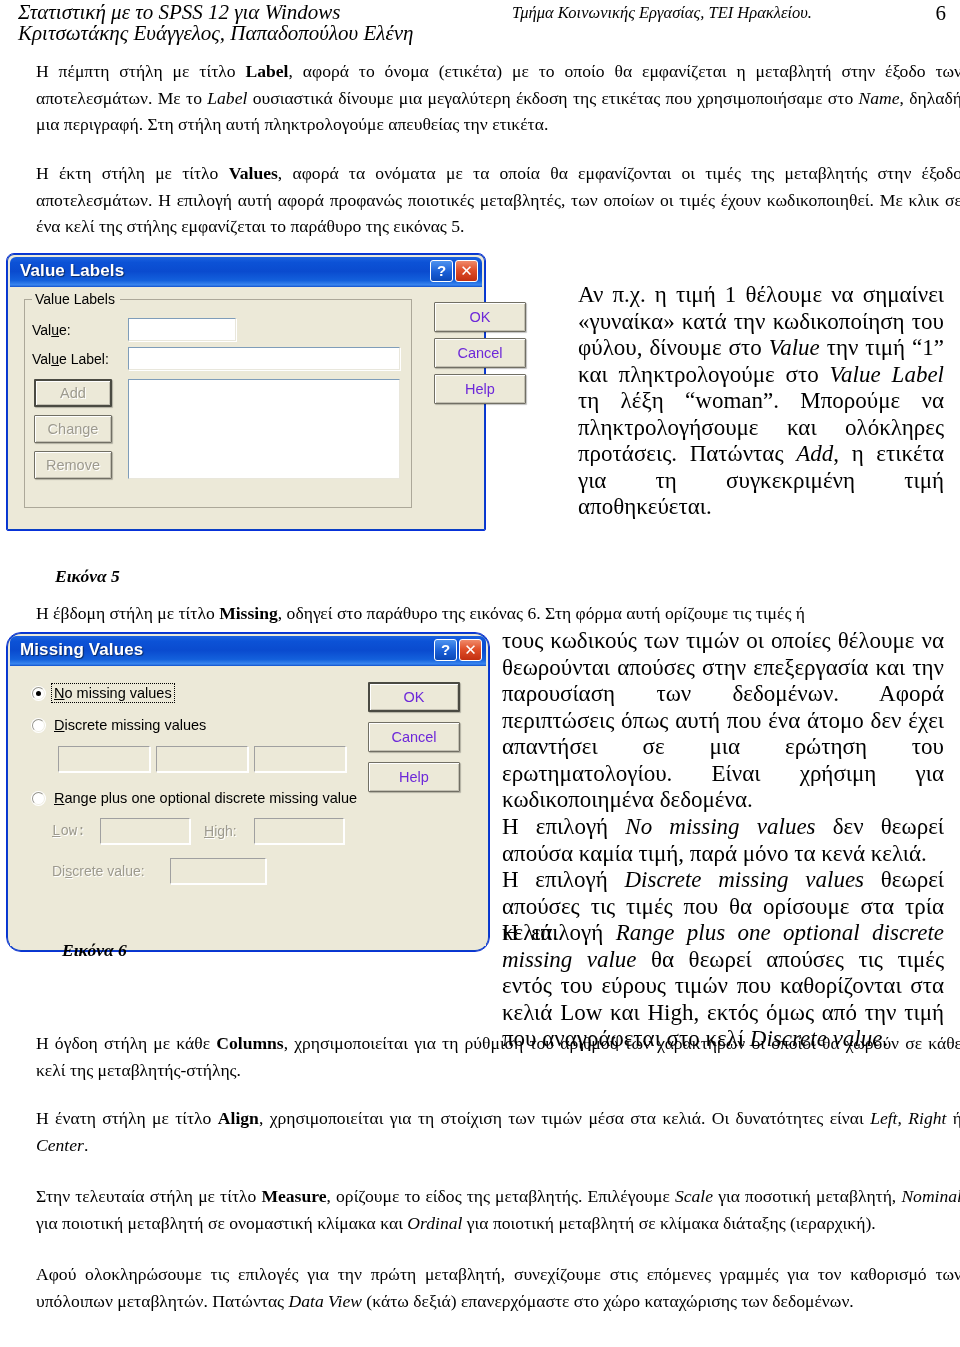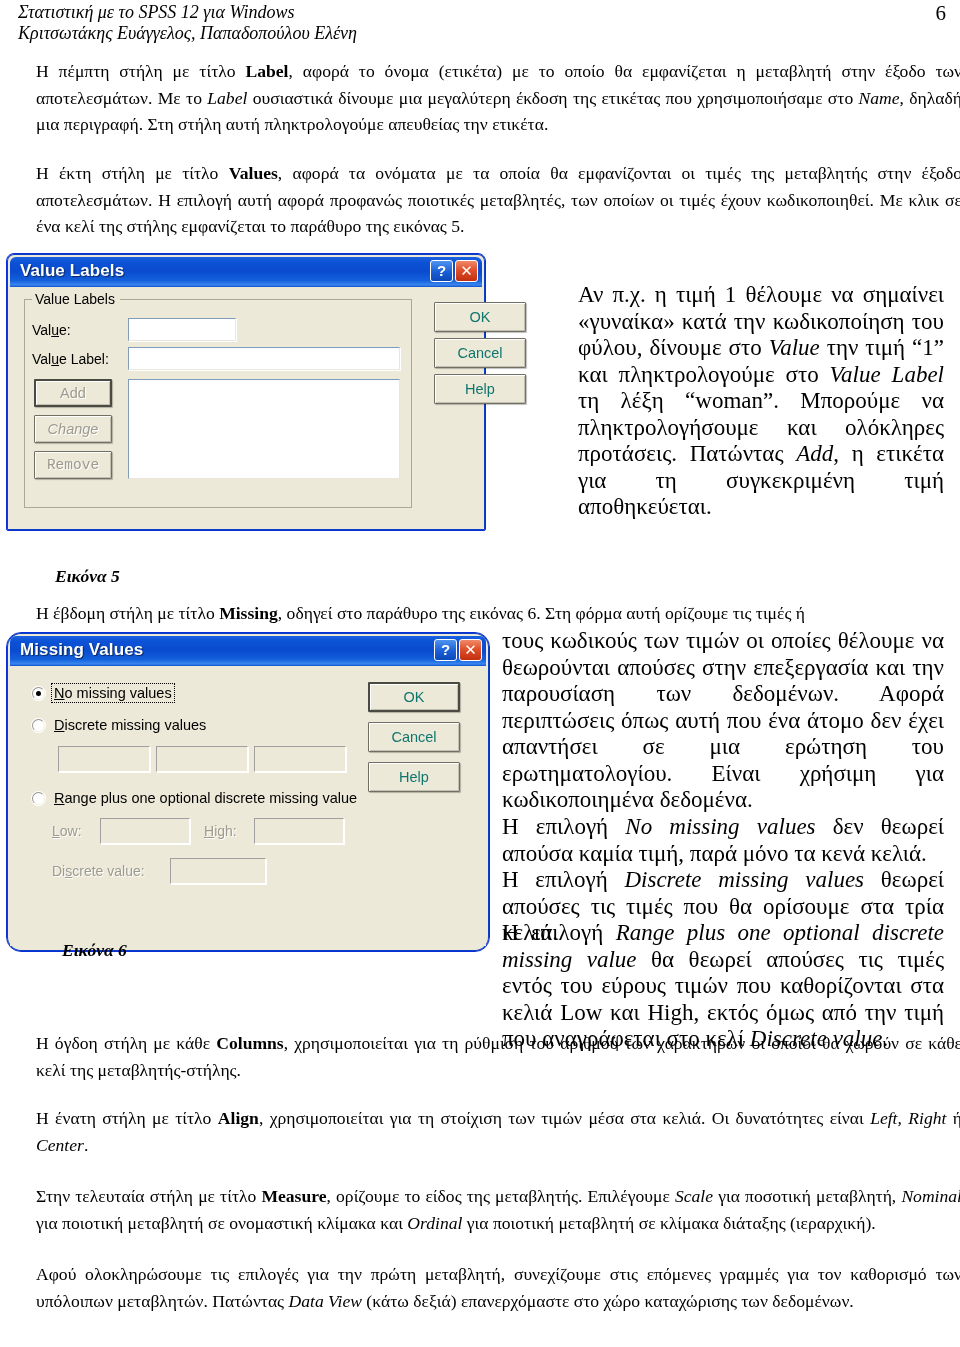--- a/index.html
+++ b/index.html
@@ -20,21 +20,21 @@
   .page-header {
     position: absolute;
     left: 0; top: 0;
     width: 960px;
     height: 46px;
   }
   .hdr-left {
     position: absolute;
     left: 18px; top: 2px;
     font-style: italic;
-    font-size: 18px;
+    font-size: 21px;
     line-height: 21px;
     white-space: nowrap;
   }
   .hdr-right {
     position: absolute;
     left: 512px; top: 2px;
     font-style: italic;
     font-size: 16.5px;
     line-height: 21px;
     white-space: nowrap;
@@ -191,21 +191,21 @@
   }
 
   
   .xp-button {
     position: absolute;
     background: #ece9d8;
     border: 1px solid #716f64;
     border-radius: 1px;
     box-sizing: border-box;
     font-size: 14.5px;
-    color: #0f766e;
+    color: #6d28d9;
     text-align: center;
     box-shadow: inset 1px 1px 0 #ffffff, inset -1px -1px 0 #c3c0b2, 1px 1px 1px rgba(0,0,0,0.25);
     display: flex;
     align-items: center;
     justify-content: center;
     white-space: nowrap;
   }
   .xp-button.default {
     border: 2px solid #4a4a42;
   }
@@ -246,20 +246,21 @@
   }
 </style>
 </head>
 <body>
 
 <div class="page-header">
   <div class="hdr-left">
     <div>Στατιστική με το SPSS 12  για Windows</div>
     <div>Κριτσωτάκης Ευάγγελος, Παπαδοπούλου Ελένη</div>
   </div>
+  <div class="hdr-right">Τμήμα Κοινωνικής Εργασίας, ΤΕΙ Ηρακλείου.</div>
   <div class="hdr-pageno">6</div>
 </div>
 
 <div class="para col-full" style="top:58px;">
   <span>Η πέμπτη στήλη με τίτλο </span><b class="bd">Label</b><span>, αφορά το όνομα (ετικέτα) με το οποίο θα εμφανίζεται η μεταβλητή στην έξοδο των αποτελεσμάτων. Με το </span><i class="it">Label</i><span> ουσιαστικά δίνουμε μια μεγαλύτερη έκδοση της ετικέτας που χρησιμοποιήσαμε στο </span><i class="it">Name</i><span>, δηλαδή μια περιγραφή. Στη στήλη αυτή πληκτρολογούμε απευθείας την ετικέτα.</span>
 </div>
 
 <div class="para col-full" style="top:160px;">
   <span>Η έκτη στήλη με τίτλο </span><b class="bd">Values</b><span>, αφορά τα ονόματα με τα οποία θα εμφανίζονται οι τιμές της μεταβλητής στην έξοδο αποτελεσμάτων. Η επιλογή αυτή αφορά προφανώς ποιοτικές μεταβλητές, των οποίων οι τιμές έχουν κωδικοποιηθεί. Με κλικ σε ένα κελί της στήλης εμφανίζεται το παράθυρο της εικόνας 5.</span>
 </div>
@@ -283,24 +284,24 @@
 
     <div class="fld-label" style="left:22px; top:35px;">Val<span class="ul">u</span>e:</div>
     <input class="xp-input" style="left: 118px; top: 31px; width: 108px; height: 23px; padding: 0px 3px; font-size: 14px;" type="text" value="">
 
     <div class="fld-label" style="left:22px; top:64px;">Val<span class="ul">u</span>e Label:</div>
     <input class="xp-input" style="left: 118px; top: 60px; width: 272px; height: 23px; padding: 0px 3px; font-size: 14px;" type="text" value="">
 
     <div class="xp-button default dis" style="left:24px; top:92px; width:78px; height:28px;">
         <span>Add</span>
       </div>
-    <div class="xp-button dis" style="left:24px; top:128px; width:78px; height:28px;font-style:italic;">
+    <div class="xp-button dis" style="left:24px; top:128px; width:78px; height:28px;">
         <span>Change</span>
       </div>
-    <div class="xp-button dis" style="left:24px; top:164px; width:78px; height:28px;font-family:Liberation Mono, monospace;">
+    <div class="xp-button dis" style="left:24px; top:164px; width:78px; height:28px;">
         <span>Remove</span>
       </div>
 
     <div class="xp-listbox" style="left:118px; top:92px; width:272px; height:100px;"></div>
 
     <div class="xp-button" style="left:424px; top:15px; width:92px; height:30px;">
         <span>OK</span>
       </div>
     <div class="xp-button" style="left:424px; top:51px; width:92px; height:30px;">
         <span>Cancel</span>
@@ -344,21 +345,21 @@
 
     <input class="xp-input dis" style="left: 48px; top: 80px; width: 92px; height: 26px; padding: 0px 3px; font-size: 14px;" type="text" value="">
     <input class="xp-input dis" style="left: 146px; top: 80px; width: 92px; height: 26px; padding: 0px 3px; font-size: 14px;" type="text" value="">
     <input class="xp-input dis" style="left: 244px; top: 80px; width: 92px; height: 26px; padding: 0px 3px; font-size: 14px;" type="text" value="">
 
     <div class="xp-radio-row" style="left:22px; top:123px;">
       <span class="xp-radio"></span>
       <span class="xp-radio-label"><span class="ul">R</span>ange plus one optional discrete missing value</span>
     </div>
 
-    <div class="fld-label dis" style="left:42px; top:157px;"><span class="ul">L</span>ow:</div>
+    <div class="fld-label dis" style="left:42px; top:157px;font-family:Liberation Mono, monospace;"><span class="ul">L</span>ow:</div>
     <input class="xp-input dis" style="left: 90px; top: 152px; width: 90px; height: 26px; padding: 0px 3px; font-size: 14px;" type="text" value="">
     <div class="fld-label dis" style="left:194px; top:157px;"><span class="ul">H</span>igh:</div>
     <input class="xp-input dis" style="left: 244px; top: 152px; width: 90px; height: 26px; padding: 0px 3px; font-size: 14px;" type="text" value="">
 
     <div class="fld-label dis" style="left:42px; top:197px;">Di<span class="ul">s</span>crete value:</div>
     <input class="xp-input dis" style="left: 160px; top: 192px; width: 96px; height: 26px; padding: 0px 3px; font-size: 14px;" type="text" value="">
 
     <div class="xp-button default" style="left:358px; top:16px; width:92px; height:30px;">
         <span>OK</span>
       </div>

